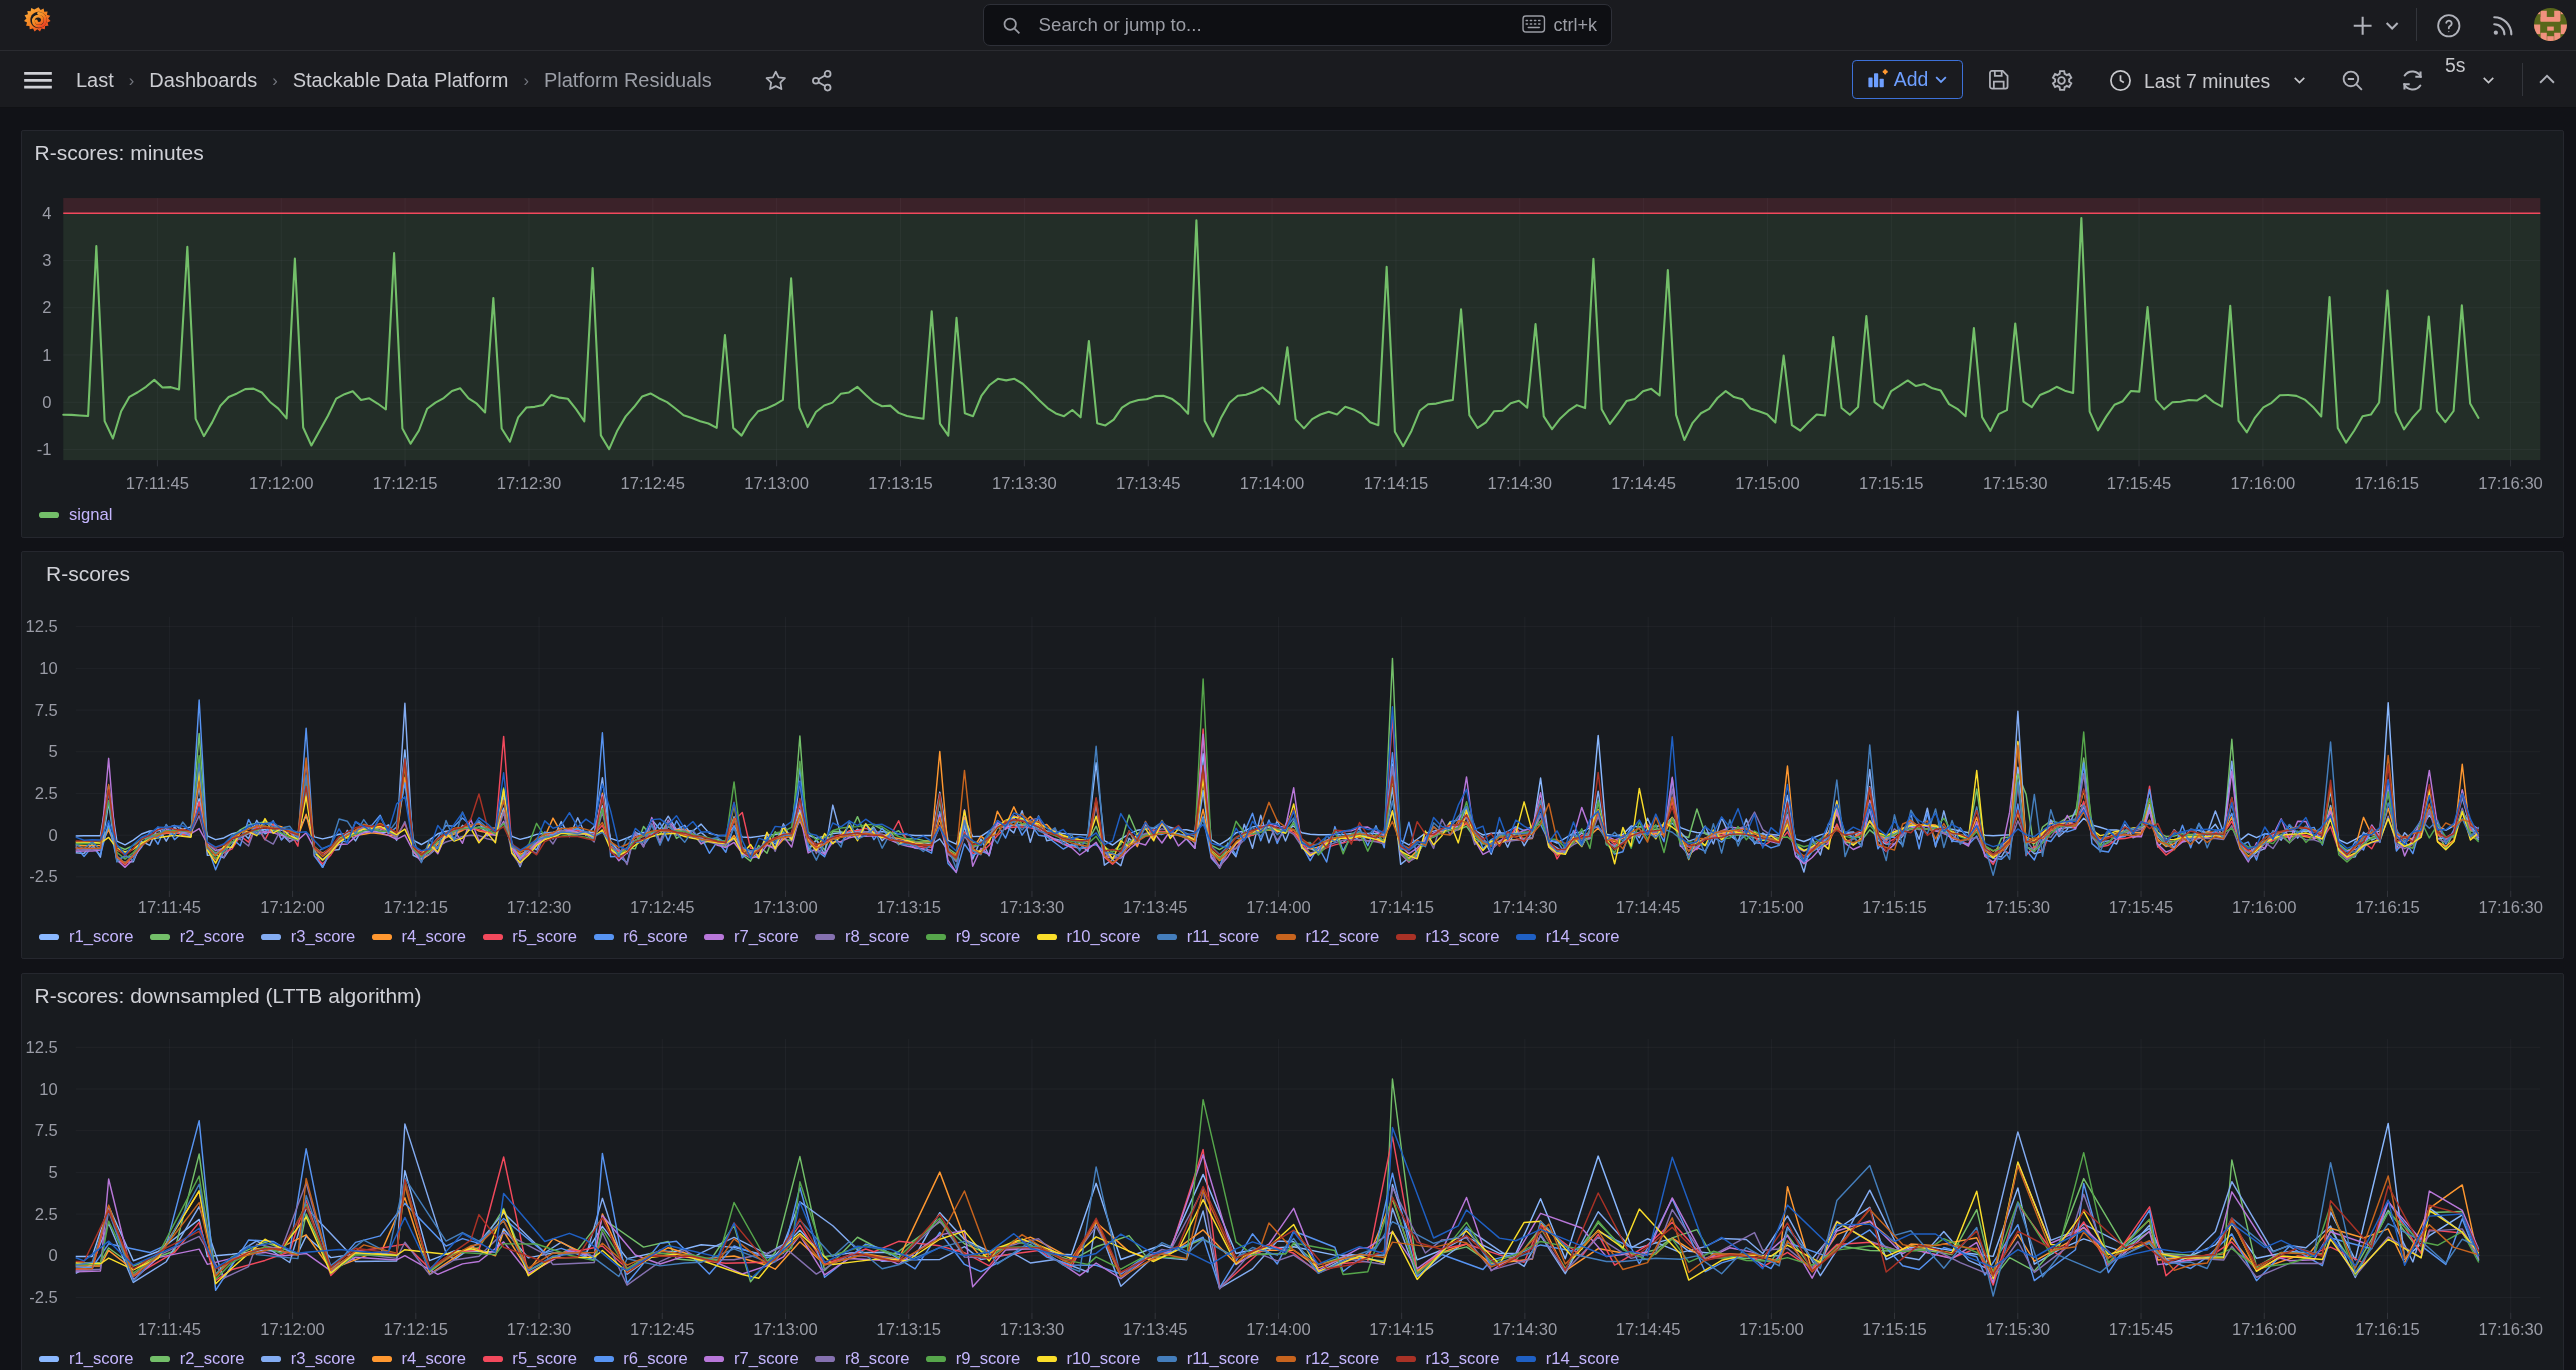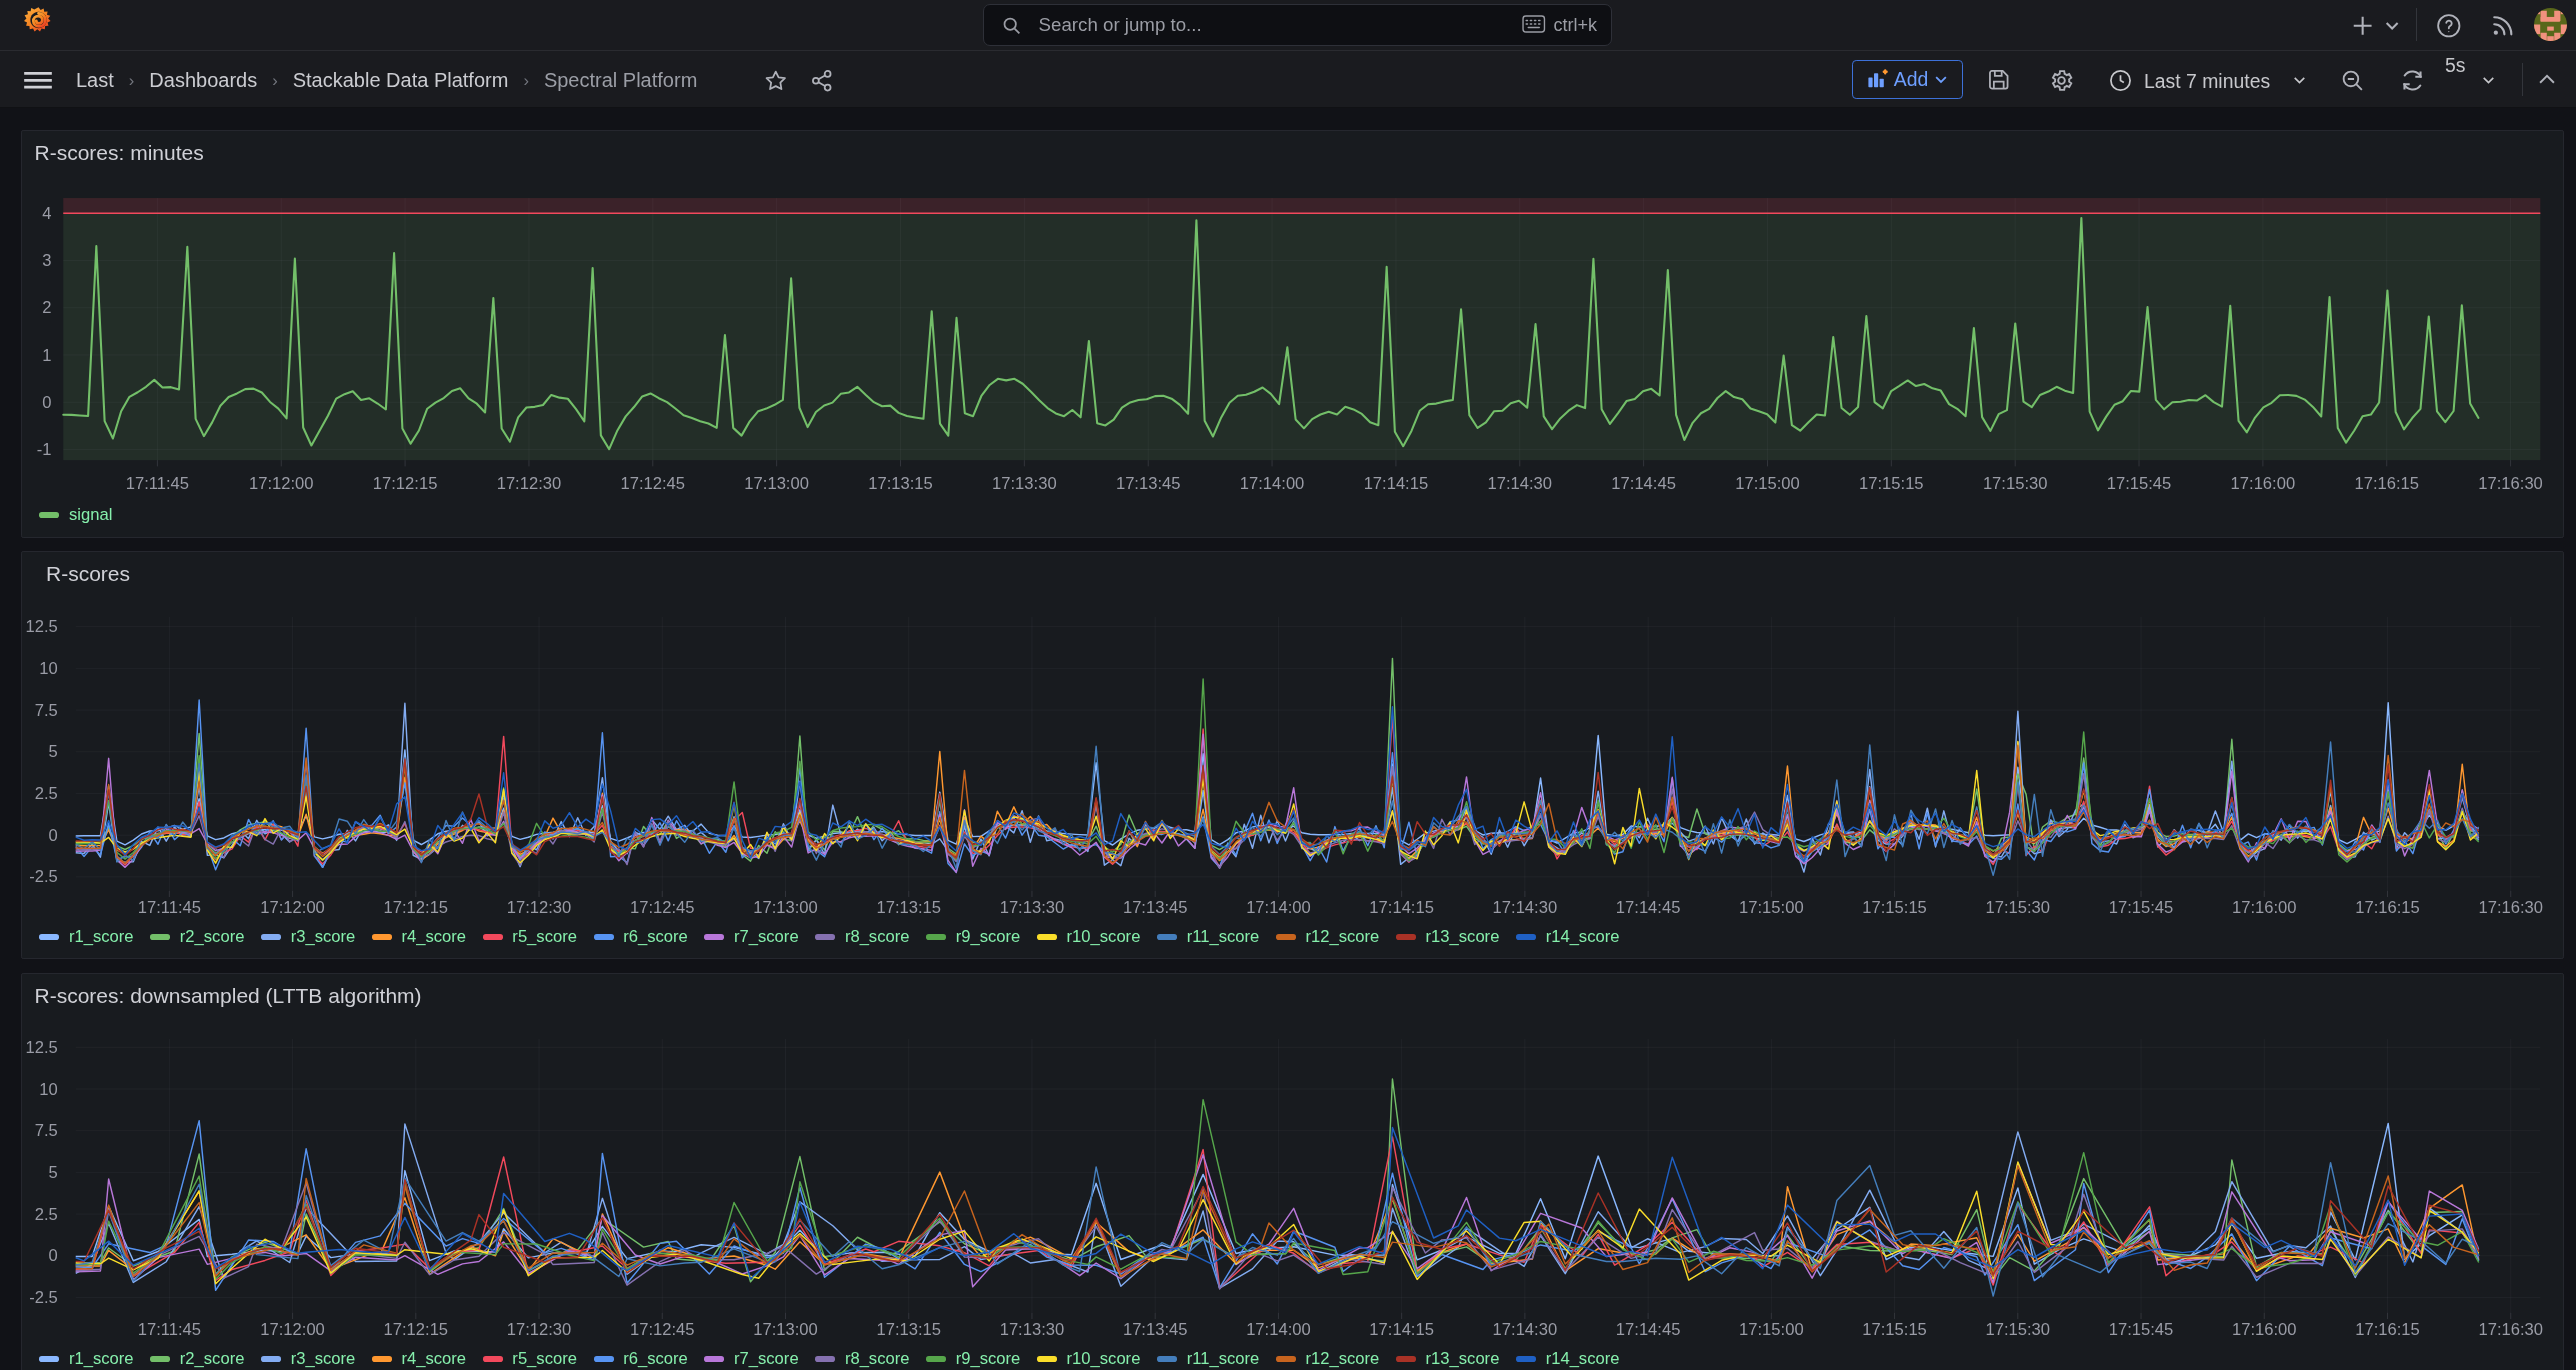--- a/index.html
+++ b/index.html
@@ -13,21 +13,21 @@
 .crumbdim{color:#9b9ea6;font-size:20px}
 .sep{color:#73767e;font-size:16.6px;}
 .addbtn{position:absolute;left:1852px;top:9px;width:111px;height:39px;border:0.7px solid #3d71d9;border-radius:4.2px;display:flex;align-items:center;justify-content:center;gap:6.2px;}
 .addbtn span{color:#6e9fff;font-size:19.4px;font-weight:500}
 .tbtxt{color:#c7c8cc;font-size:19.4px}
 .ptitle{color:#d0d1d7;font-size:21px;font-weight:400;letter-spacing:0px}
 .panel{position:absolute;left:21px;width:2543px;height:408px;background:#181b1f;border:0.7px solid #25272e;border-radius:2.1px;}
 .legend{position:absolute;display:flex;align-items:center;}
 .legend .it{display:flex;align-items:center;margin-right:16.6px}
 .legend .pill{width:20px;height:5.5px;border-radius:2.8px;margin-right:9.7px}
-.legend .lt{color:#86efac;font-size:16.6px}
+.legend .lt{color:#c4b5fd;font-size:16.6px}
 svg{overflow:visible}
 svg text{font-family:"Liberation Sans",sans-serif;}
 </style></head>
 <body>
 <div class="topbar">
   <svg class="logo" viewBox="0 0 48 48">
     <defs>
         <linearGradient id="glg" x1="0.1" y1="0" x2="0.9" y2="1">
       <stop offset="0" stop-color="#fbb040"></stop>
           <stop offset="0.5" stop-color="#f58220"></stop>
@@ -91,21 +91,21 @@
   <svg style="position:absolute;left:24px;top:21px" width="28" height="16.6" viewBox="0 0 40 24" stroke="#d0d1d6" stroke-width="4">
       <path d="M0 2h40M0 12h40M0 22h40"></path>
     </svg>
   <div style="position:absolute;left:76px;top:18px;display:flex;align-items:center;gap:0">
     <span class="crumb">Last</span>
       <span class="sep" style="margin:0 15px">›</span>
     <span class="crumb">Dashboards</span>
       <span class="sep" style="margin:0 15px">›</span>
     <span class="crumb">Stackable Data Platform</span>
       <span class="sep" style="margin:0 15px">›</span>
-    <span class="crumbdim">Spectral Platform</span>
+    <span class="crumbdim">Platform Residuals</span>
   </div>
   <svg style="position:absolute;left:764px;top:18px" width="23.5" height="23.5" viewBox="0 0 24 24" fill="none" stroke="#b0b2ba" stroke-width="1.8">
       <path d="M12 2.6l2.9 5.9 6.5.9-4.7 4.6 1.1 6.5-5.8-3-5.8 3 1.1-6.5L2.6 9.4l6.5-.9z" stroke-linejoin="round"></path>
     </svg>
   <svg style="position:absolute;left:810px;top:18px" width="23.5" height="23.5" viewBox="0 0 24 24" fill="none" stroke="#b0b2ba" stroke-width="1.8">
       <circle cx="18" cy="5" r="3"></circle>
       <circle cx="6" cy="12" r="3"></circle>
       <circle cx="18" cy="19" r="3"></circle>
       <path d="M8.7 10.5l6.6-3.9M8.7 13.5l6.6 3.9"></path>
     </svg>

